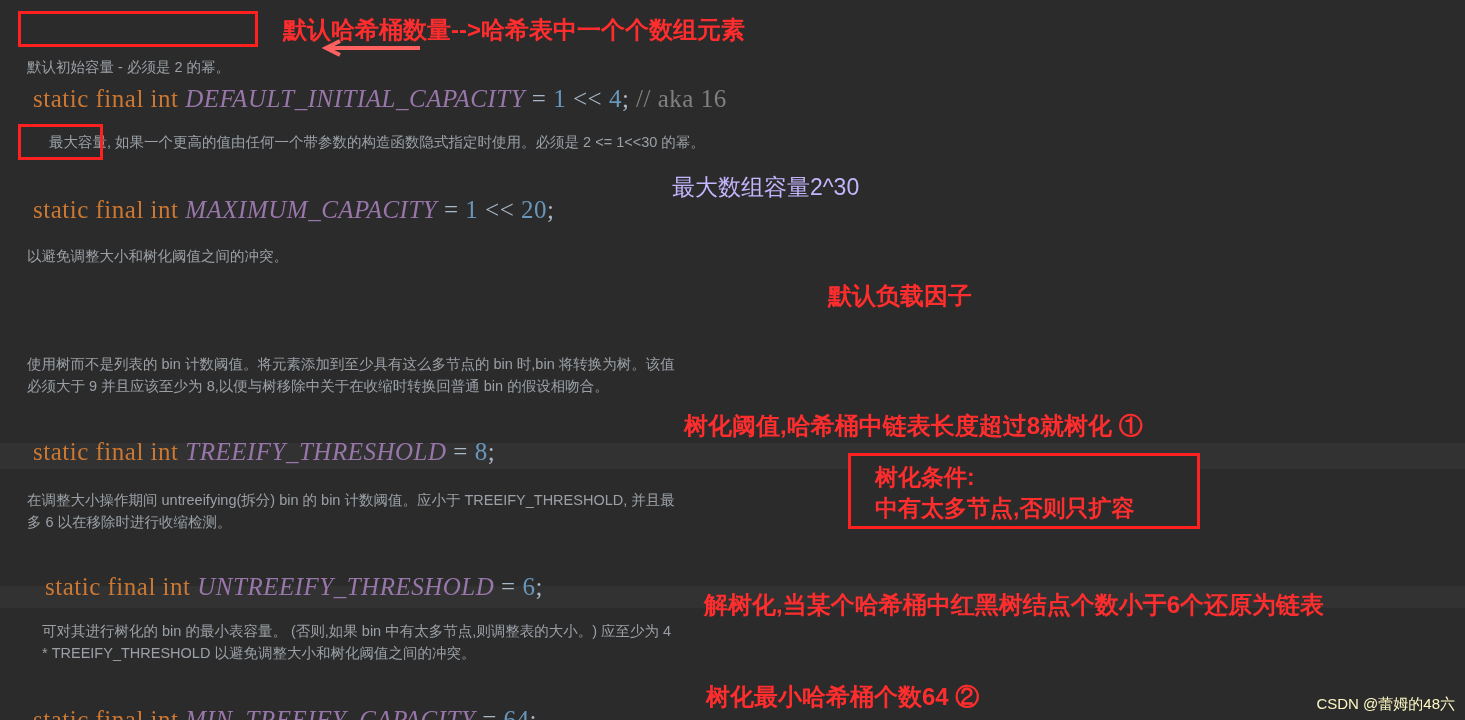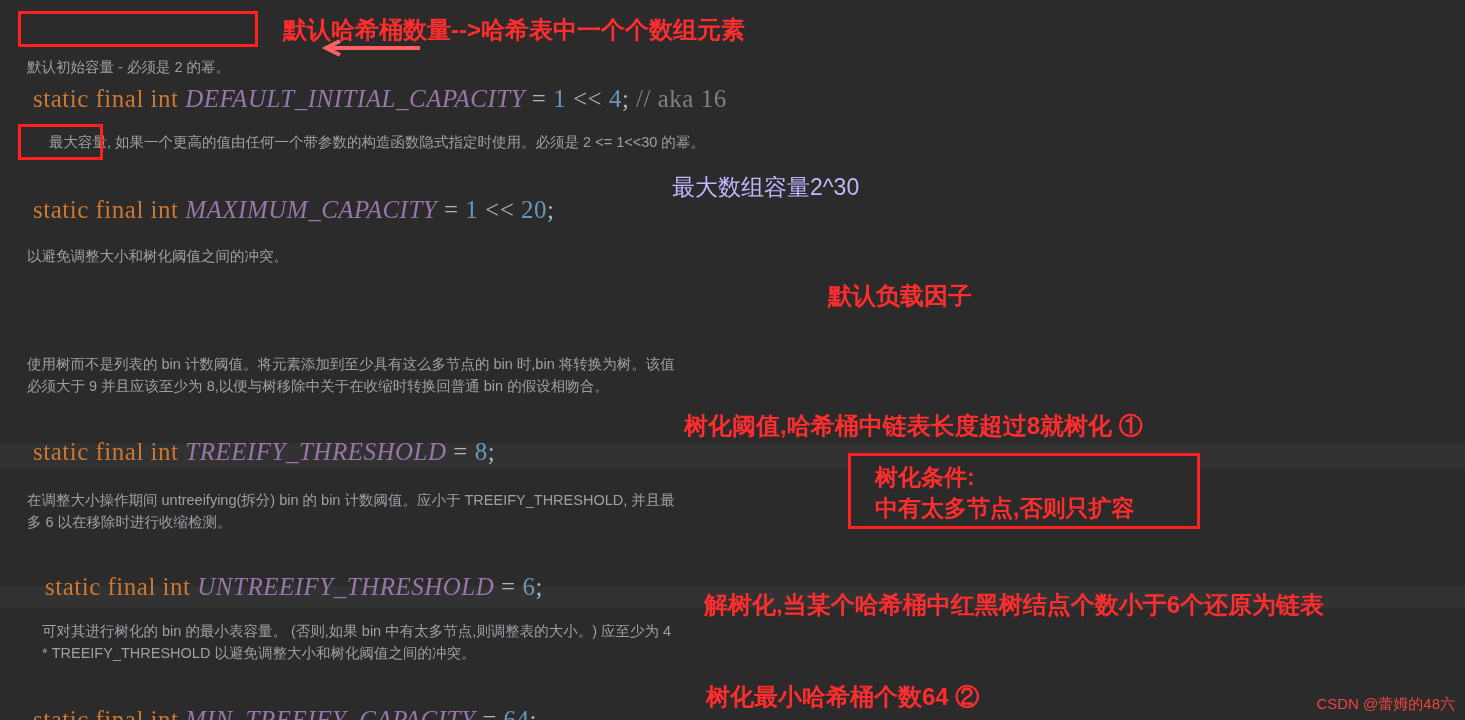--- a/index.html
+++ b/index.html
@@ -76,21 +76,21 @@
   }
 
   
   .hl{position:absolute;background:#323232;}
 
   .arrow{position:absolute;}
 
   .watermark{
     position:absolute;
     right:10px;bottom:6px;
-    color:#ef4444;
+    color:#fef9c3;
     font-size:15px;
     white-space:pre;
   }
 </style>
 </head>
 <body>
 
 <div class="page">
 
   <div class="hl" style="left:0;top:443px;width:1465px;height:26px;"></div>

